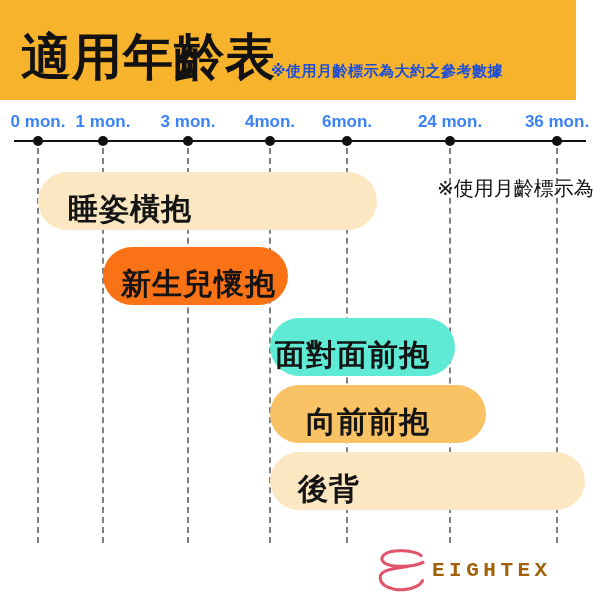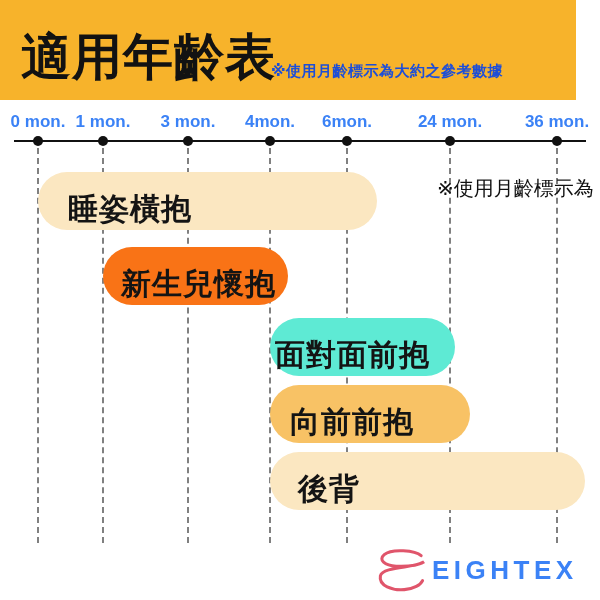--- a/index.html
+++ b/index.html
@@ -48,22 +48,23 @@
   .side-note{
     position:absolute;left:437px;top:76px;
     font-size:20px;line-height:24px;color:#111;white-space:nowrap;
   }
   .brand{
     position:absolute;left:376px;top:546px;width:214px;height:48px;
     display:flex;align-items:center;
   }
   .brand-icon{width:50px;height:46px;flex:0 0 auto;}
   .brand-name{
-    font-size:26px;font-weight:600;letter-spacing:4.5px;color:#3b82f6;
+    font-size:21px;font-weight:600;letter-spacing:4.5px;color:#a16207;
     margin-left:6px;
+    font-family:Liberation Mono, monospace;
   }
 </style>
 </head>
 <body style="--header-bg: #F7B32B; --grid-gray: #808080;">
 
 <div class="header">
   <h1 class="title">適用年齡表</h1>
   <div class="header-note">※使用月齡標示為大約之參考數據</div>
 </div>
 
@@ -95,21 +96,21 @@
   <div id="bars">
       <div class="range-bar" style="left: 38px; width: 309px; top: 72px; background: rgb(251, 231, 193); padding-left: 30px;">
         <span>睡姿橫抱</span>
       </div>
       <div class="range-bar" style="left: 103px; width: 167px; top: 147px; background: #f97316; padding-left: 18px;">
         <span>新生兒懷抱</span>
       </div>
       <div class="range-bar" style="left: 270px; width: 180px; top: 218px; background: #5eead4; padding-left: 5px;">
         <span>面對面前抱</span>
       </div>
-      <div class="range-bar" style="left: 270px; width: 180px; top: 285px; background: rgb(248, 194, 101); padding-left: 20px;">
+      <div class="range-bar" style="left: 270px; width: 180px; top: 285px; background: rgb(248, 194, 101); padding-left: 36px;">
         <span>向前前抱</span>
       </div>
       <div class="range-bar" style="left: 270px; width: 287px; top: 352px; background: rgb(251, 231, 193); padding-left: 28px;">
         <span>後背</span>
       </div>
     </div>
   <div class="side-note">
     <div>※使用月齡標示為</div>
   </div>
 </div>

